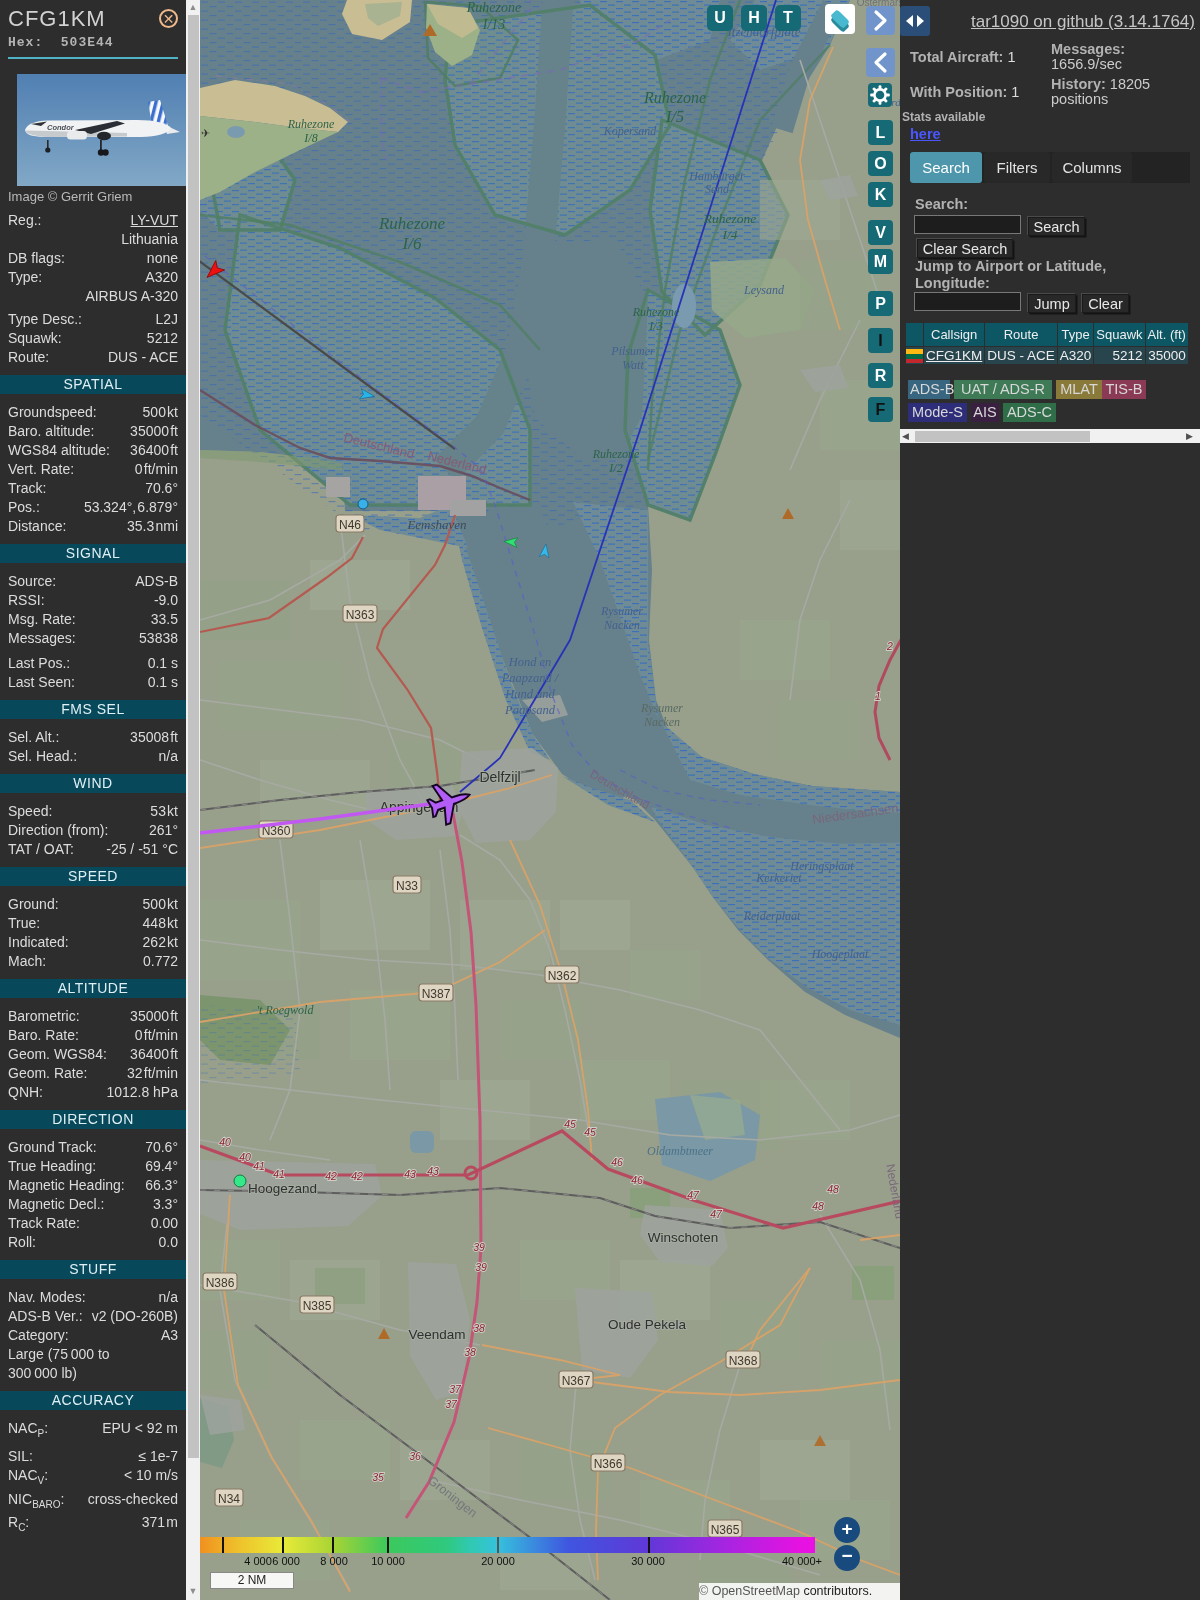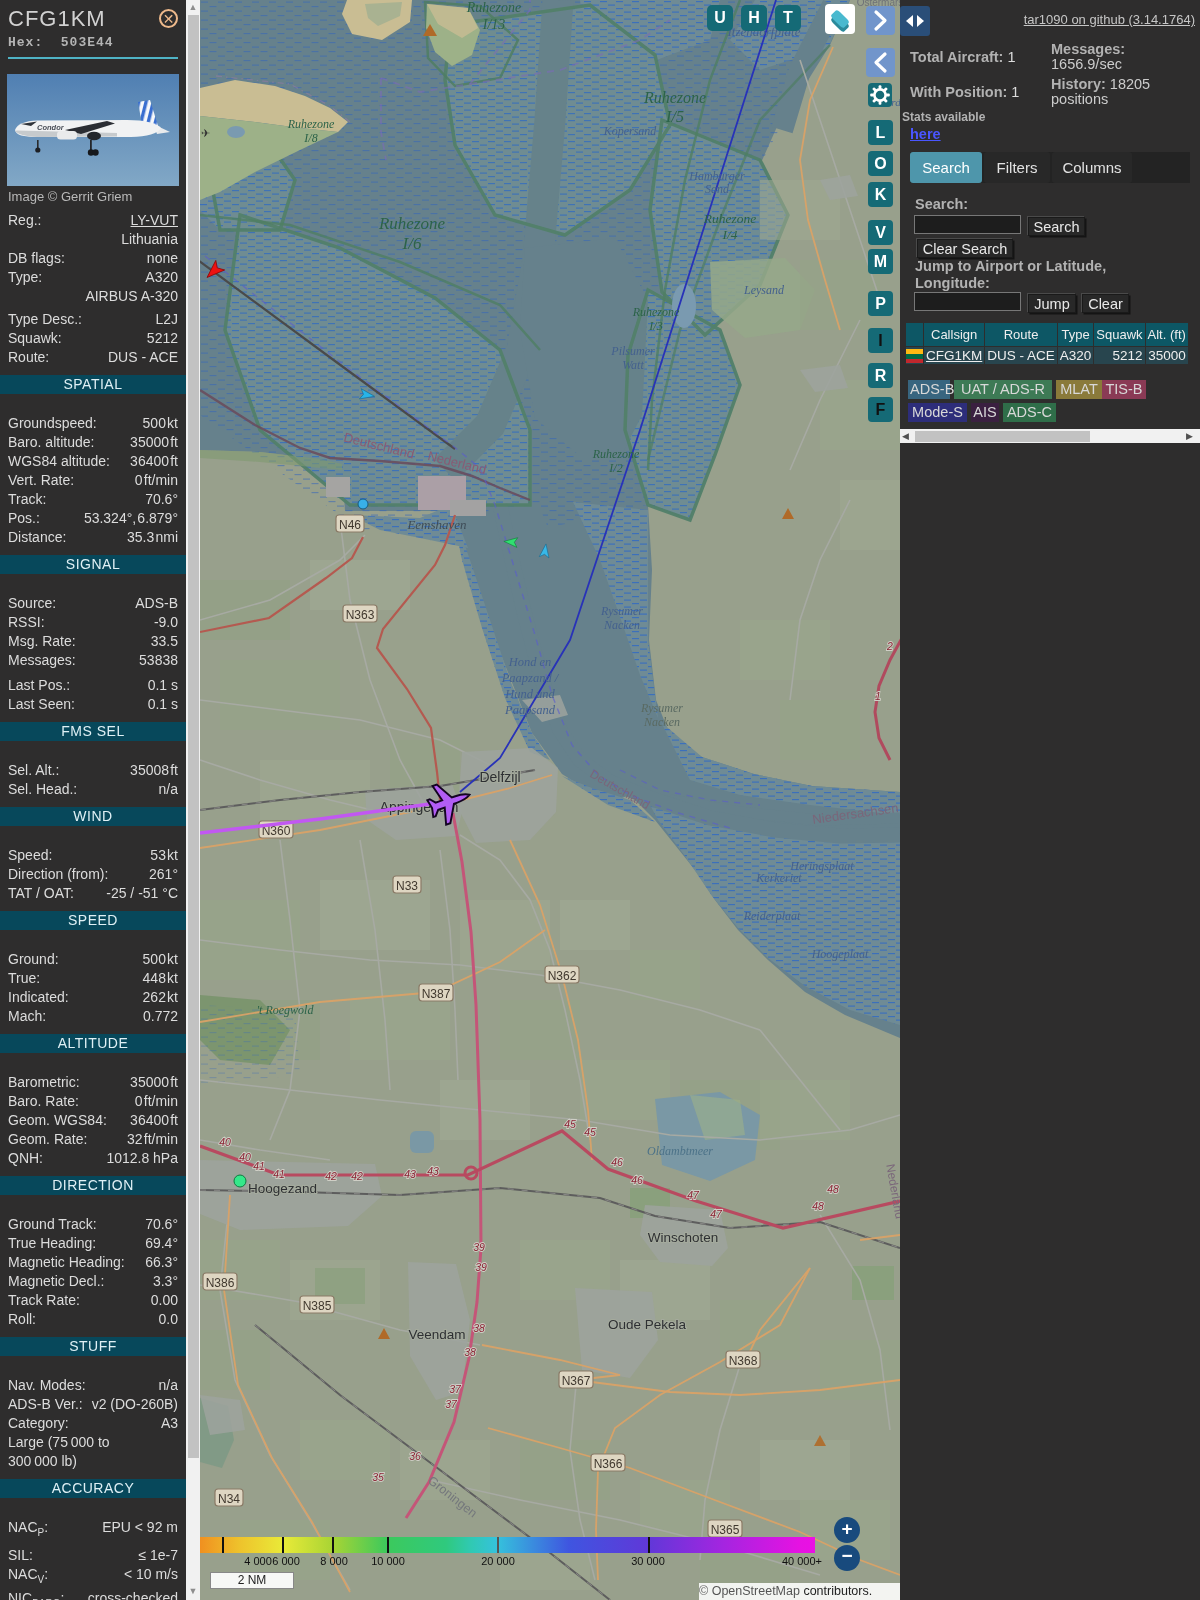--- a/index.html
+++ b/index.html
@@ -4,25 +4,25 @@
 *{margin:0;padding:0;box-sizing:border-box}
 html,body{width:1200px;height:1600px;overflow:hidden;background:#2e2d2d;
 font-family:"Liberation Sans",sans-serif}
 #root{position:relative;width:1200px;height:1600px}
 
 #sb{position:absolute;left:0;top:0;width:186px;height:1600px;background:#2e2d2d;color:#d9d9d9}
 #sb h1{font-size:22px;font-weight:400;color:#d2d2d2;padding:6px 8px 0;letter-spacing:1px}
 #hex{font-family:"Liberation Mono",monospace;font-size:13px;font-weight:bold;color:#b4b4b4;padding:3px 8px 0;letter-spacing:1px}
 #cls{position:absolute;right:8px;top:9px;width:19px;height:19px;border:2px solid #eeb98b;border-radius:50%;color:#eeb98b;font-size:14px;line-height:16px;text-align:center}
 #tealline{border-top:2px solid #4fb3c5;margin:7px 8px 0}
-#photo{position:absolute;left:7px;top:74px;width:172px;height:112px}
+#photo{position:absolute;left:17px;top:74px;width:172px;height:112px}
 #cap{position:absolute;left:8px;top:189px;font-size:13px;color:#b9b9b9}
 .row{display:flex;justify-content:space-between;font-size:14px;line-height:19px;padding:0 8px;color:#dcdcdc}
 .row .v{text-align:right}
-.sh{background:#07485b;color:#dff0f5;text-align:center;font-size:14px;line-height:19px;height:19px;letter-spacing:.5px;margin:8px 0 18px}
+.sh{background:#07485b;color:#dff0f5;text-align:center;font-size:14px;line-height:19px;height:19px;letter-spacing:.5px;margin:8px 0 7px}
 .gap{height:6px}
 sub{font-size:10px}
 #sbfoot{font-size:13.5px;color:#c3c3c3;text-align:center;line-height:18px;padding:0 4px}
 
 .vsb{position:absolute;top:0;width:14px;height:1600px;background:#f1f1f1}
 .vsb .th{position:absolute;left:1.5px;width:11px;background:#c2c2c2}
 .arr{position:absolute;left:0;width:14px;height:14px;color:#8d8d8d;font-size:9px;text-align:center;line-height:14px}
 
 .mbtn{position:absolute;width:26px;height:26px;background:#156a76;border-radius:5px;color:#fff;font-weight:bold;font-size:16px;text-align:center;line-height:26px}
 .sbtn{position:absolute;left:868px;width:25px;height:25px;background:#156a76;border-radius:4px;color:#fff;font-weight:bold;font-size:16px;text-align:center;line-height:25px}
@@ -32,21 +32,21 @@
 #leg{position:absolute;left:200px;top:1537px;width:615px;height:16px;
 background:linear-gradient(90deg,#f09020 0%,#eec32c 6.5%,#e9ea38 13.5%,#a8d434 21.6%,#3cc95c 30.4%,#2fc97e 40%,#30c9b2 44%,#35c2dc 48.3%,#3f55e0 60%,#6038d8 72.8%,#a425e0 85%,#e612e2 97.5%,#ea10e4 100%)}
 .tick{position:absolute;top:1537px;width:1.5px;height:16px;background:#111}
 .lbl{position:absolute;top:1555px;font-size:11px;color:#111}
 #scalebox{position:absolute;left:210px;top:1572px;width:84px;height:17px;background:rgba(255,255,255,.92);border:1.5px solid #888;font-size:12px;color:#222;text-align:center;line-height:15px}
 #attrib{position:absolute;left:699px;top:1583px;width:201px;height:30px;background:rgba(255,255,255,.88);font-size:12.5px;color:#333;text-align:left;padding-right:11px;line-height:16px}
 
 #rp{position:absolute;left:900px;top:0;width:300px;height:1600px;background:#2e2d2d;color:#c9c9c9}
 #rp .b{font-weight:bold;color:#b2b2b2}
 #lrbtn{position:absolute;left:0px;top:6px;width:30px;height:30px;background:#2a4e78;border-radius:3px;color:#fff;font-size:11px;text-align:center;line-height:30px;letter-spacing:1px}
-#ghlink{position:absolute;right:5px;top:12px;font-size:13px;color:#c6c6c6;text-decoration:underline}
+#ghlink{position:absolute;right:5px;top:12px;font-size:17px;color:#c6c6c6;text-decoration:underline}
 .tabs{position:absolute;left:10px;top:152px;width:280px;height:31px;background:#232323}
 .tab{position:absolute;top:0;height:31px;background:#282828;color:#e2e2e2;font-size:15px;text-align:center;line-height:31px;border-radius:3px}
 .inp{position:absolute;background:#1d1d1d;border:1px solid #777;height:19px;width:107px}
 .pbtn{position:absolute;background:#282828;border:1px solid #1a1a1a;box-shadow:1.5px 1.5px 0 #141414,-1px -1px 0 #4a4a4a;color:#e8e8e8;font-size:14.5px;text-align:center}
 .chip{position:absolute;height:19px;font-size:14.5px;color:#d8d8d8;text-align:center;line-height:19px;padding:0 2px;white-space:nowrap}
 table#act{position:absolute;left:905px;top:322px;border-collapse:separate;border-spacing:1.5px;font-size:13px;color:#eee;white-space:nowrap}
 #act th{background:#0d5765;font-weight:400;height:23px;padding:0 2px}
 #act td{background:#28454e;font-size:13.5px;height:17px;padding:0 2px;white-space:nowrap}
 </style></head><body>
 <div id="root">

